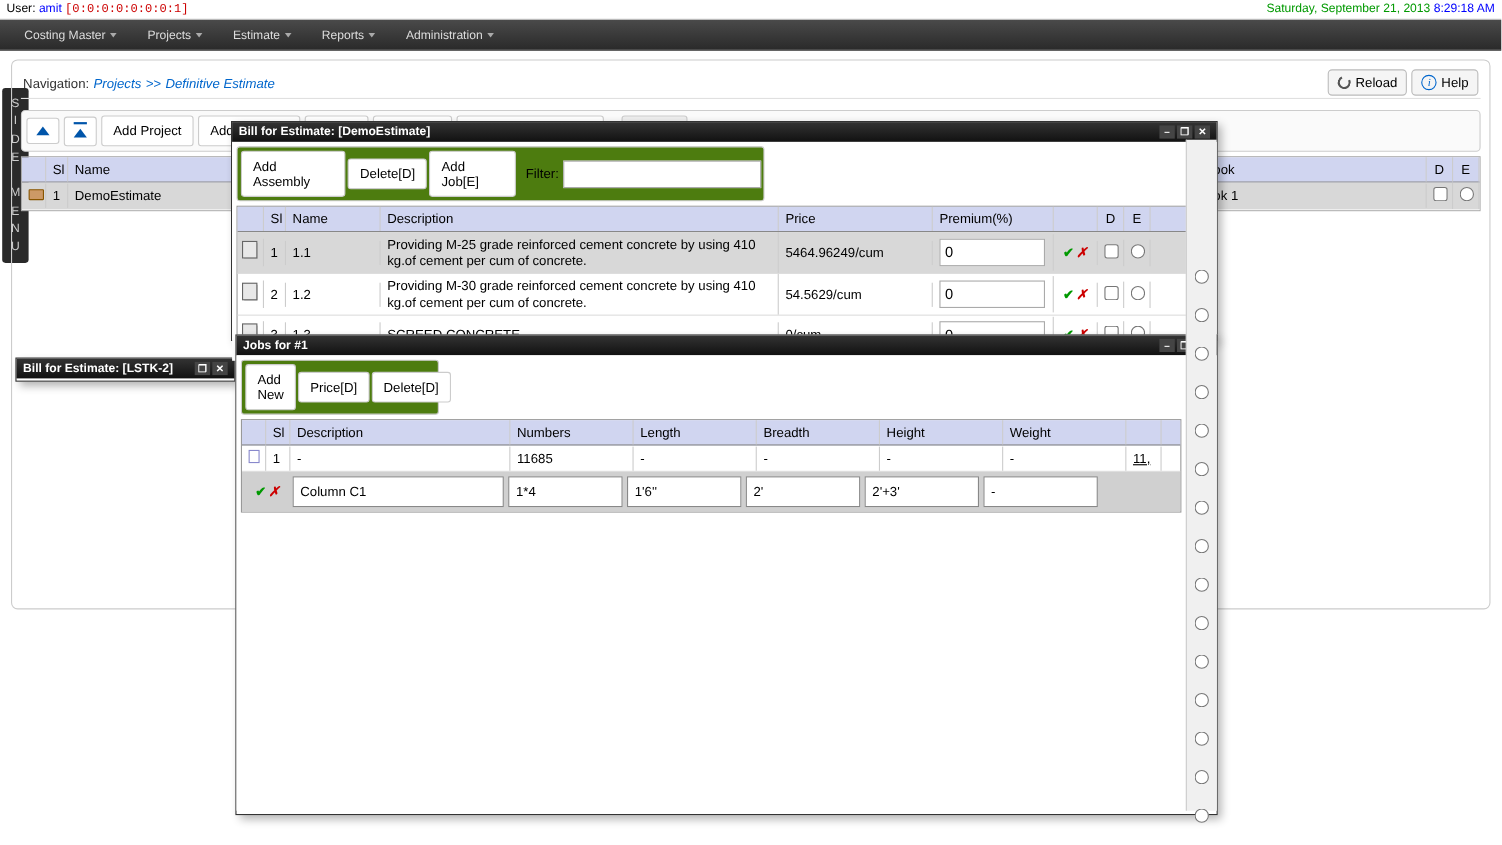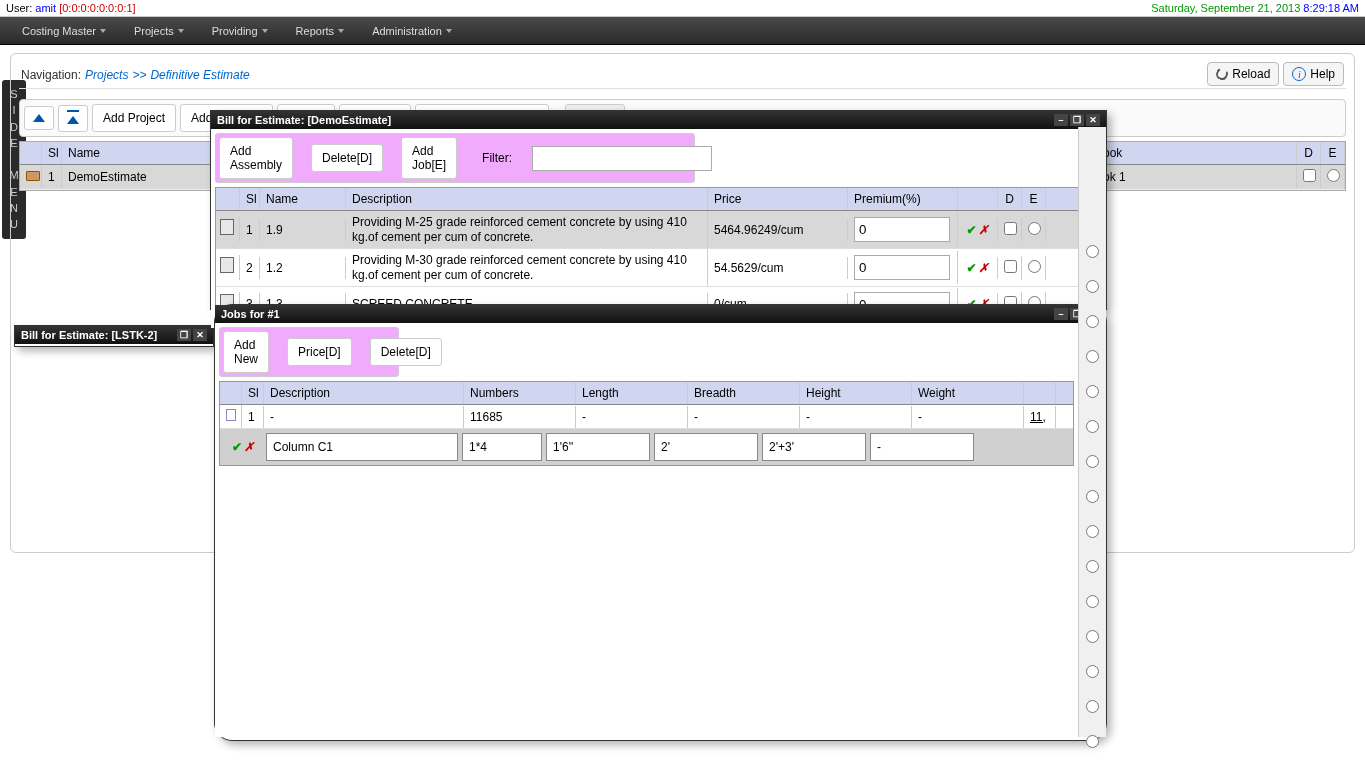--- a/index.html
+++ b/index.html
@@ -1,20 +1,20 @@
 <!DOCTYPE html>
 <html><head>
 <meta charset="utf-8">
 <style>
 * { box-sizing: border-box; margin: 0; padding: 0; }
 body { font-family: Arial, sans-serif; font-size: 12px; background: #fff; overflow: hidden; width: 1365px; height: 768px; position: relative; }
 .topbar { display: flex; justify-content: space-between; padding: 2px 6px; border-bottom: 1px solid #ccc; font-size: 11px; background: #fff; }
 .topbar .user-label { color: #000; }
 .topbar .user-name { color: #00f; text-align: right; }
-.topbar .ip { color: #c00; }
+.topbar .ip { color: #c00; font-family: Liberation Mono, monospace; }
 .topbar .date { color: #090; }
 .topbar .time { color: #00f; }
 .menubar { background: linear-gradient(#4a4a4a, #2a2a2a); height: 28px; display: flex; align-items: center; padding: 0 8px; border-bottom: 1px solid #000; }
 .menubar .menu-item { color: #ddd; padding: 6px 14px; cursor: pointer; display: flex; align-items: center; gap: 4px; font-size: 11px; }
 .caret-down { width: 0; height: 0; border-left: 3px solid transparent; border-right: 3px solid transparent; border-top: 4px solid #aaa; display: inline-block; }
 .main-panel { margin: 8px 10px; border: 1px solid #ccc; border-radius: 6px; padding: 8px; position: relative; height: 500px; }
 .breadcrumb { padding: 6px 2px; border-bottom: 1px solid #e0e0e0; display: flex; align-items: center; gap: 4px; }
 .breadcrumb-label { color: #333; }
 .breadcrumb-link { color: #0066cc; cursor: pointer; font-style: italic; }
 .top-right-btns { position: absolute; top: 8px; right: 10px; display: flex; gap: 4px; }
@@ -33,21 +33,21 @@
 .col-sl { width: 20px; }
 .col-name { flex: 1; }
 .col-d, .col-e { width: 24px; text-align: center; }
 .side-menu { position: absolute; left: 2px; top: 80px; width: 24px; background: #2a2a2a; color: #ccc; writing-mode: horizontal-tb; text-align: center; padding: 6px 0; border-radius: 3px; line-height: 1.3; font-size: 11px; }
 .side-menu div { padding: 1px 0; }
 .dialog { position: absolute; border: 1px solid #333; background: #fff; box-shadow: 4px 4px 8px rgba(0,0,0,0.3); }
 .dialog-title { background: linear-gradient(#333, #111); color: #fff; padding: 3px 6px; font-weight: bold; font-size: 11px; display: flex; justify-content: space-between; align-items: center; }
 .dialog-title .win-ctrls { display: flex; gap: 2px; }
 .win-ctrl { width: 14px; height: 12px; background: #444; color: #fff; font-size: 9px; text-align: center; line-height: 12px; cursor: pointer; }
 .dialog-body { padding: 4px; background: #fff; }
-.sub-toolbar { display: flex; gap: 16px; border: 1px solid #ccc; border-radius: 3px; padding: 2px; align-items: center; background: #f0abfc; margin-bottom: 4px; }
+.sub-toolbar { display: flex; gap: 0; border: 1px solid #ccc; border-radius: 3px; padding: 2px; align-items: center; background: #4d7c0f; margin-bottom: 4px; }
 .sub-toolbar .tb-btn { margin: 1px; }
 .filter-input { border: 1px solid #aaa; padding: 4px; width: 180px; margin-left: 4px; }
 .bill-grid { border: 1px solid #999; }
 .bill-header { display: flex; background: #d0d5f0; border-bottom: 1px solid #888; }
 .bill-header > div, .bill-row > div { padding: 4px 6px; border-right: 1px solid #ccc; font-size: 12px; overflow: hidden; }
 .bill-row { display: flex; border-bottom: 1px solid #ddd; align-items: center; min-height: 36px; }
 .bill-row.sel { background: #d8d8d8; }
 .b-ico { width: 24px; text-align: center; }
 .b-sl { width: 20px; }
 .b-name { width: 86px; }
@@ -66,21 +66,21 @@
 .j-ico { width: 22px; text-align: center; }
 .j-sl { width: 22px; }
 .j-desc { width: 200px; }
 .j-num { width: 112px; }
 .j-len, .j-br, .j-ht, .j-wt { width: 112px; }
 .j-tot { width: 32px; text-decoration: underline; }
 .jobs-edit-row { display: flex; background: #d0d0d0; padding: 4px; align-items: center; gap: 4px; }
 .jobs-edit-row .act { display: flex; gap: 2px; width: 38px; justify-content: center; }
 .jobs-edit-row input { border: 1px solid #888; padding: 6px; font-size: 12px; background: #fff; }
 .in-desc { width: 192px; }
-.in-num { width: 80px; }
+.in-num { width: 104px; }
 .in-len, .in-br, .in-ht, .in-wt { width: 104px; }
 .radio-col { position: absolute; right: 0; top: 0; bottom: 0; width: 28px; background: #f0f0f0; border-left: 1px solid #ccc; display: flex; flex-direction: column; align-items: center; padding-top: 118px; gap: 22px; }
 .radio-col input[type=radio] { }
 .copy-icon { display: inline-block; width: 12px; height: 14px; background: #ccc; border: 1px solid #666; position: relative; }
 .copy-icon::after { content:''; position:absolute; left:-3px; top:-3px; width:12px; height:14px; background:#e8e8e8; border:1px solid #666; }
 .page-icon { display: inline-block; width: 10px; height: 12px; background: #fff; border: 1px solid #88c; }
 .folder-icon { display:inline-block; width:14px; height:10px; background:#c96; border:1px solid #850; border-radius:1px; }
 .reload-icon { display:inline-block; width:12px; height:12px; border:2px solid #555; border-radius:50%; border-top-color:transparent; transform:rotate(20deg); }
 .help-icon { display:inline-block; width:14px; height:14px; border:1px solid #06c; border-radius:50%; color:#06c; font-size:10px; line-height:14px; text-align:center; font-family:serif; font-style:italic; }
 </style>
@@ -102,21 +102,21 @@
 <div class="menubar">
   <div class="menu-item">
       <span>Costing Master</span>
       <span class="caret-down"></span>
     </div>
   <div class="menu-item">
       <span>Projects</span>
       <span class="caret-down"></span>
     </div>
   <div class="menu-item">
-      <span>Providing</span>
+      <span>Estimate</span>
       <span class="caret-down"></span>
     </div>
   <div class="menu-item">
       <span>Reports</span>
       <span class="caret-down"></span>
     </div>
   <div class="menu-item">
       <span>Administration</span>
       <span class="caret-down"></span>
     </div>
@@ -219,21 +219,21 @@
         <div class="b-desc">Description</div>
         <div class="b-price">Price</div>
         <div class="b-prem">Premium(%)</div>
         <div class="b-act"></div>
         <div class="b-cb">D</div>
         <div class="b-cb">E</div>
       </div>
       <div class="bill-row sel">
         <div class="b-ico"><span class="copy-icon"></span></div>
         <div class="b-sl">1</div>
-        <div class="b-name">1.9</div>
+        <div class="b-name">1.1</div>
         <div class="b-desc">Providing M-25 grade reinforced cement concrete by using 410 kg.of cement per cum of concrete.</div>
         <div class="b-price">5464.96249/cum</div>
         <div class="b-prem"><input value="0" style=""></div>
         <div class="b-act">
             <span class="check">✔</span>
             <span class="xmark">✗</span>
           </div>
         <div class="b-cb"><input type="checkbox" style=""></div>
         <div class="b-cb"><input type="radio" style=""></div>
       </div>
@@ -262,21 +262,21 @@
             <span class="check">✔</span>
             <span class="xmark">✗</span>
           </div>
         <div class="b-cb"><input type="checkbox" style=""></div>
         <div class="b-cb"><input type="radio" style=""></div>
       </div>
     </div>
   </div>
 </div>
 
-<div class="dialog" style="left:214px; top:304px; width:893px; height:437px;border-radius:18px;">
+<div class="dialog" style="left:214px; top:304px; width:893px; height:437px;">
   <div class="dialog-title">
     <span>Jobs for #1</span>
     <span class="win-ctrls">
       <span class="win-ctrl">–</span>
       <span class="win-ctrl">❐</span>
       <span class="win-ctrl">✕</span>
     </span>
   </div>
   <div class="dialog-body" style="position:relative; height:414px;">
     <div class="sub-toolbar" style="width:180px">

